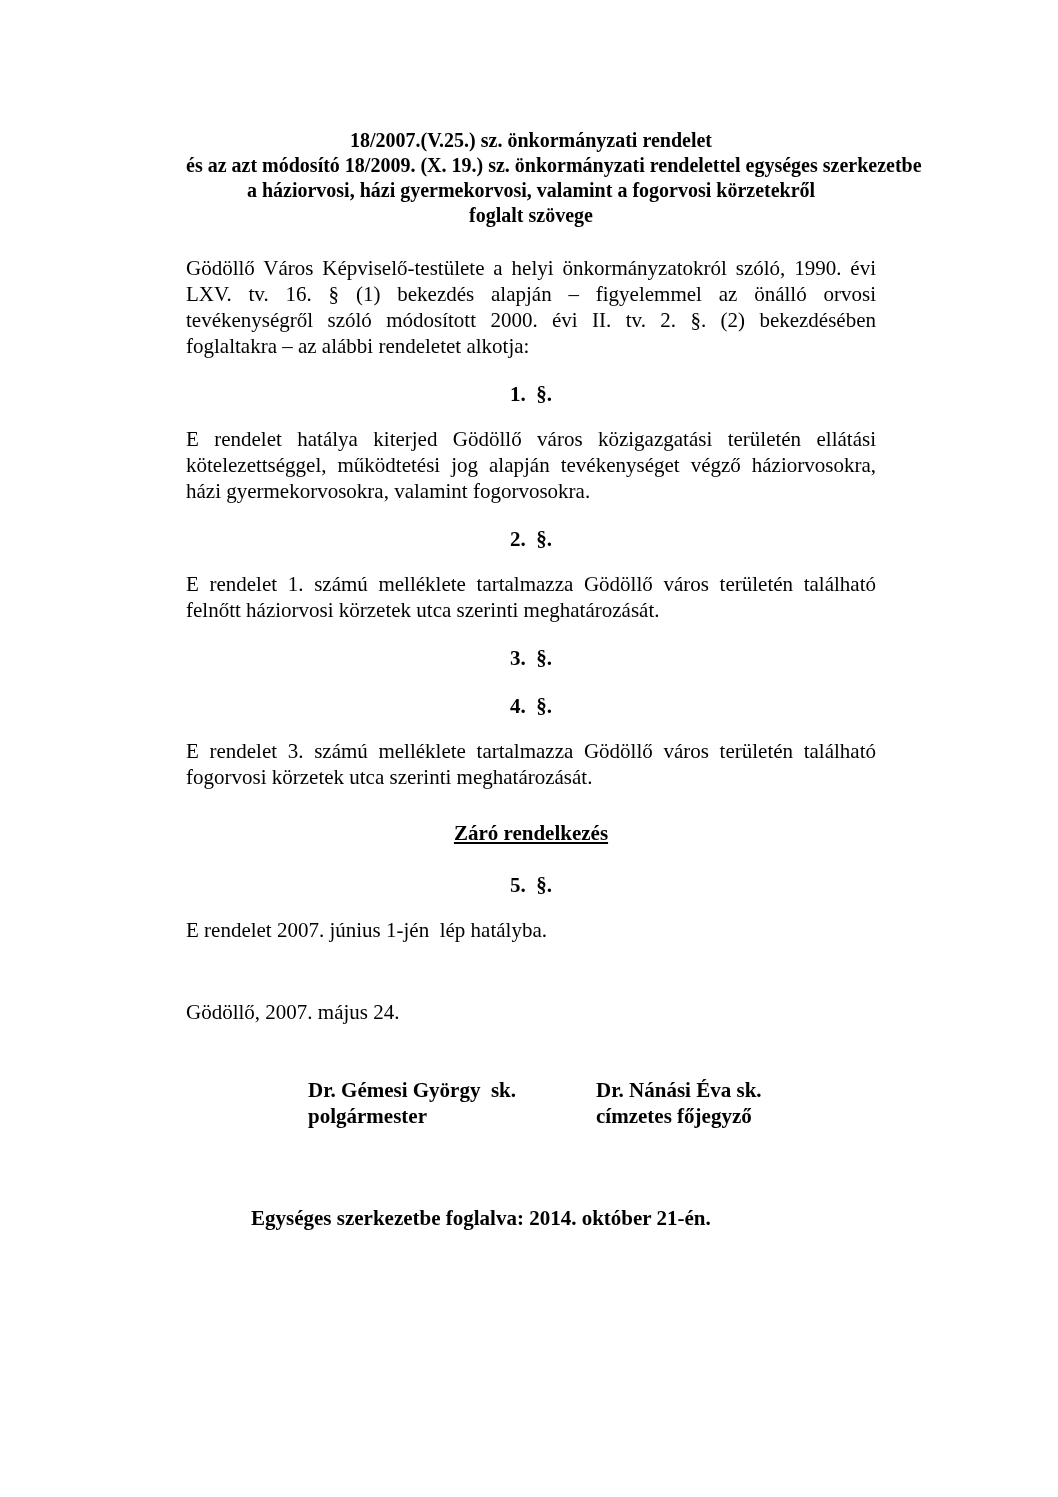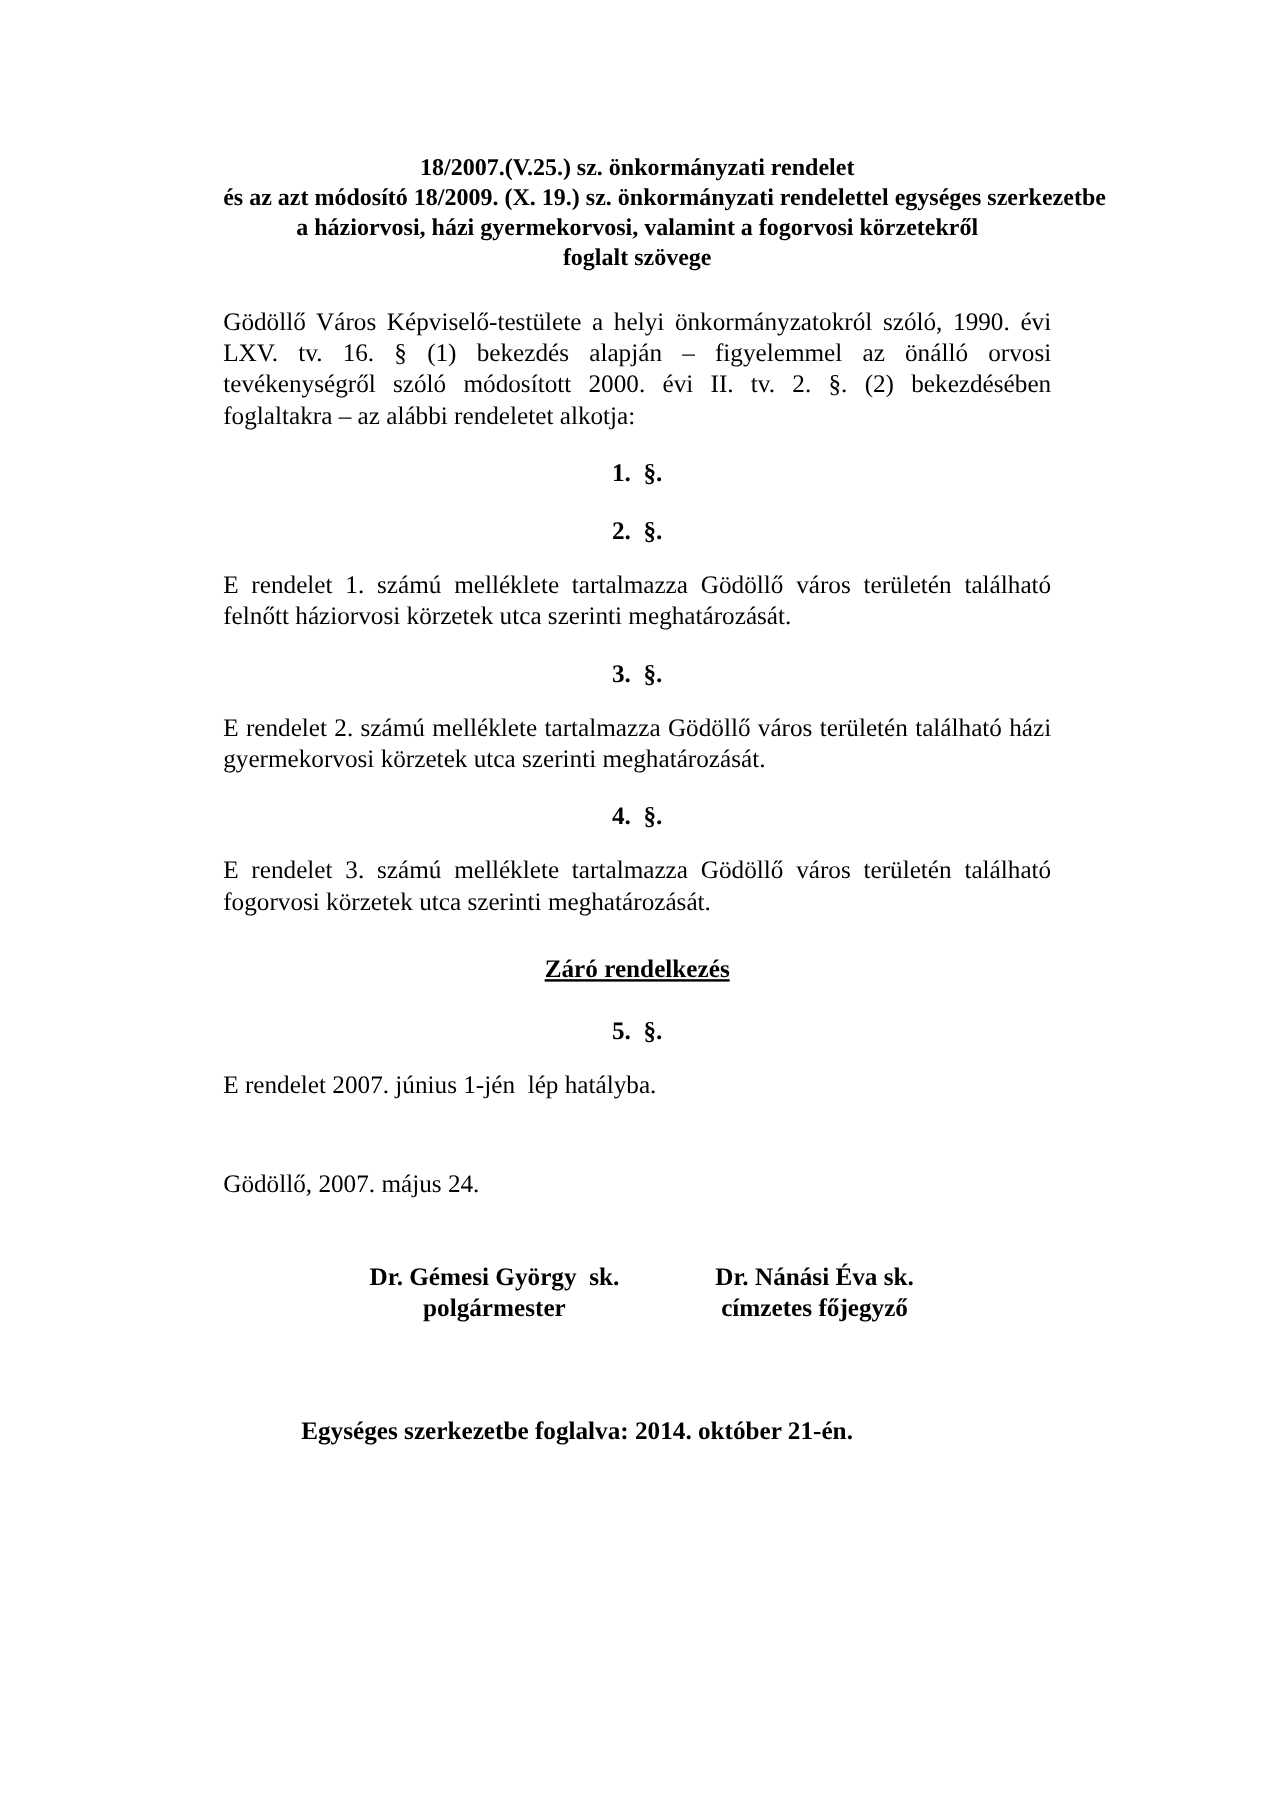--- a/index.html
+++ b/index.html
@@ -60,21 +60,20 @@
     margin: 0;
   }
   .dateline {
     margin: 56px 0 0 0;
   }
   .signatures {
     display: flex;
     margin-top: 52px;
   }
   .sig-block {
-    text-align: center;
     font-weight: bold;
   }
   .sig-left {
     margin-left: 122px;
   }
   .sig-right {
     margin-left: 80px;
   }
   .consolidation-note {
     margin: 76px 0 0 65px;
@@ -90,26 +89,26 @@
     <div class="doc-title">
       <div class="title-line">18/2007.(V.25.) sz. önkormányzati rendelet</div>
       <div class="title-line">és az azt módosító 18/2009. (X. 19.) sz. önkormányzati rendelettel egységes szerkezetbe</div>
       <div class="title-line">a háziorvosi, házi gyermekorvosi, valamint a fogorvosi körzetekről</div>
       <div class="title-line">foglalt szövege</div>
     </div>
 
     <p class="intro">Gödöllő Város Képviselő-testülete a helyi önkormányzatokról szóló, 1990. évi LXV. tv. 16. § (1) bekezdés alapján – figyelemmel az önálló orvosi tevékenységről szóló módosított 2000. évi II. tv. 2. §. (2) bekezdésében foglaltakra – az alábbi rendeletet alkotja:</p>
 
     <div class="section-heading">1.&nbsp;&nbsp;§.</div>
+    <p class="section-body">E rendelet hatálya kiterjed Gödöllő város közigazgatási területén ellátási kötelezettséggel, működtetési jog alapján tevékenységet végző háziorvosokra, házi gyermekorvosokra, valamint fogorvosokra.</p>
 
     <div class="section-heading">2.&nbsp;&nbsp;§.</div>
     <p class="section-body">E rendelet 1. számú melléklete tartalmazza Gödöllő város területén található felnőtt háziorvosi körzetek utca szerinti meghatározását.</p>
 
     <div class="section-heading">3.&nbsp;&nbsp;§.</div>
-    <p class="section-body">E rendelet 2. számú melléklete tartalmazza Gödöllő város területén található házi gyermekorvosi körzetek utca szerinti meghatározását.</p>
 
     <div class="section-heading">4.&nbsp;&nbsp;§.</div>
     <p class="section-body">E rendelet 3. számú melléklete tartalmazza Gödöllő város területén található fogorvosi körzetek utca szerinti meghatározását.</p>
 
     <div class="closing-heading">Záró rendelkezés</div>
 
     <div class="heading-five">5.&nbsp;&nbsp;§.</div>
     <p class="effective-date">E rendelet 2007. június 1-jén&nbsp; lép hatályba.</p>
 
     <p class="dateline">Gödöllő, 2007. május 24.</p>

